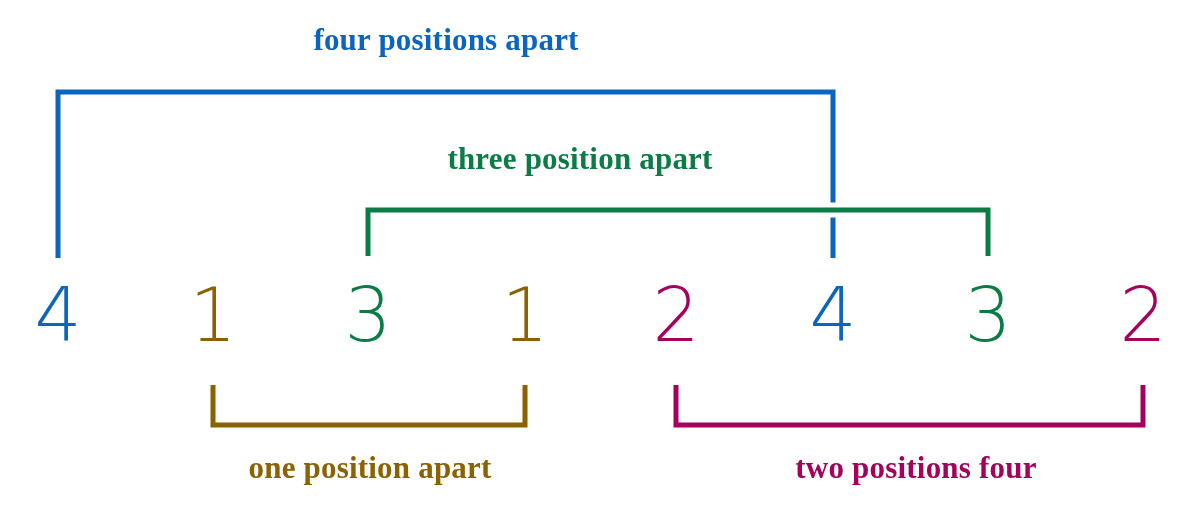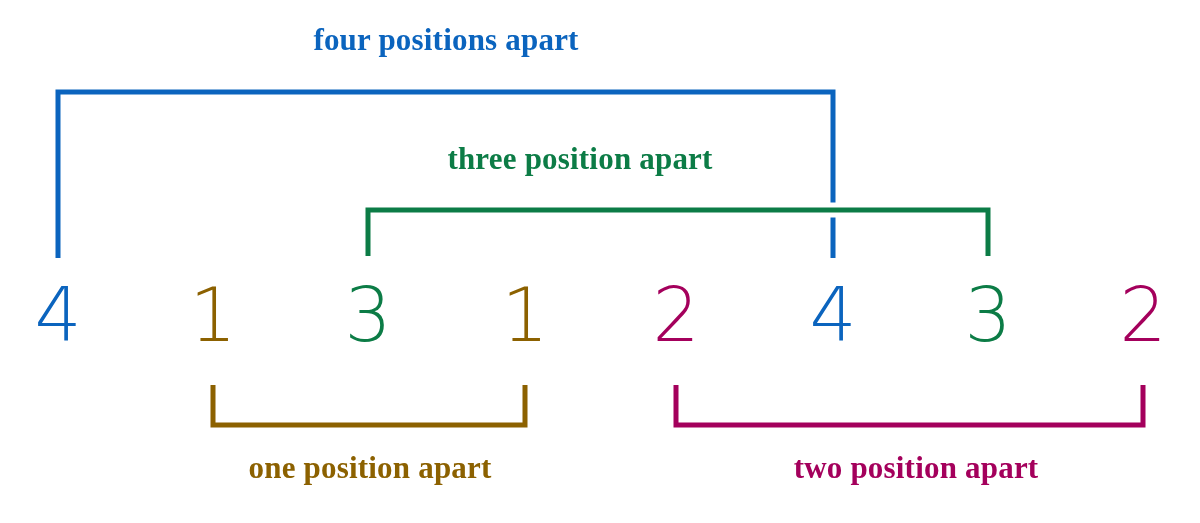--- a/index.html
+++ b/index.html
@@ -80,21 +80,21 @@
       </g>
       <g>
         <path class="bracket-path" d="M 676 385 L 676 425 L 1143 425 L 1143 385" stroke="#A4005C"></path>
       </g>
     </svg>
 
   <div id="caption-layer">
       <div class="caption" style="left: 446px; top: 24px; color: rgb(11, 100, 190);">four positions apart</div>
       <div class="caption" style="left: 580px; top: 143px; color: rgb(12, 124, 70);">three position apart</div>
       <div class="caption" style="left: 370px; top: 452px; color: rgb(140, 97, 0); text-align: right;">one position apart</div>
-      <div class="caption" style="left: 916px; top: 452px; color: rgb(164, 0, 92);">two position apart</div>
+      <div class="caption" style="left: 916px; top: 452px; color: rgb(164, 0, 92);">two positions four</div>
     </div>
 
   <div id="digit-layer">
       <div class="digit" style="left: 58px; top: 278px; color: rgb(11, 100, 190);">4</div>
       <div class="digit" style="left: 213px; top: 278px; color: rgb(140, 97, 0);">1</div>
       <div class="digit" style="left: 368px; top: 278px; color: rgb(12, 124, 70);">3</div>
       <div class="digit" style="left: 525px; top: 278px; color: rgb(140, 97, 0);">1</div>
       <div class="digit" style="left: 676px; top: 278px; color: rgb(164, 0, 92);">2</div>
       <div class="digit" style="left: 833px; top: 278px; color: rgb(11, 100, 190);">4</div>
       <div class="digit" style="left: 988px; top: 278px; color: rgb(12, 124, 70);">3</div>

